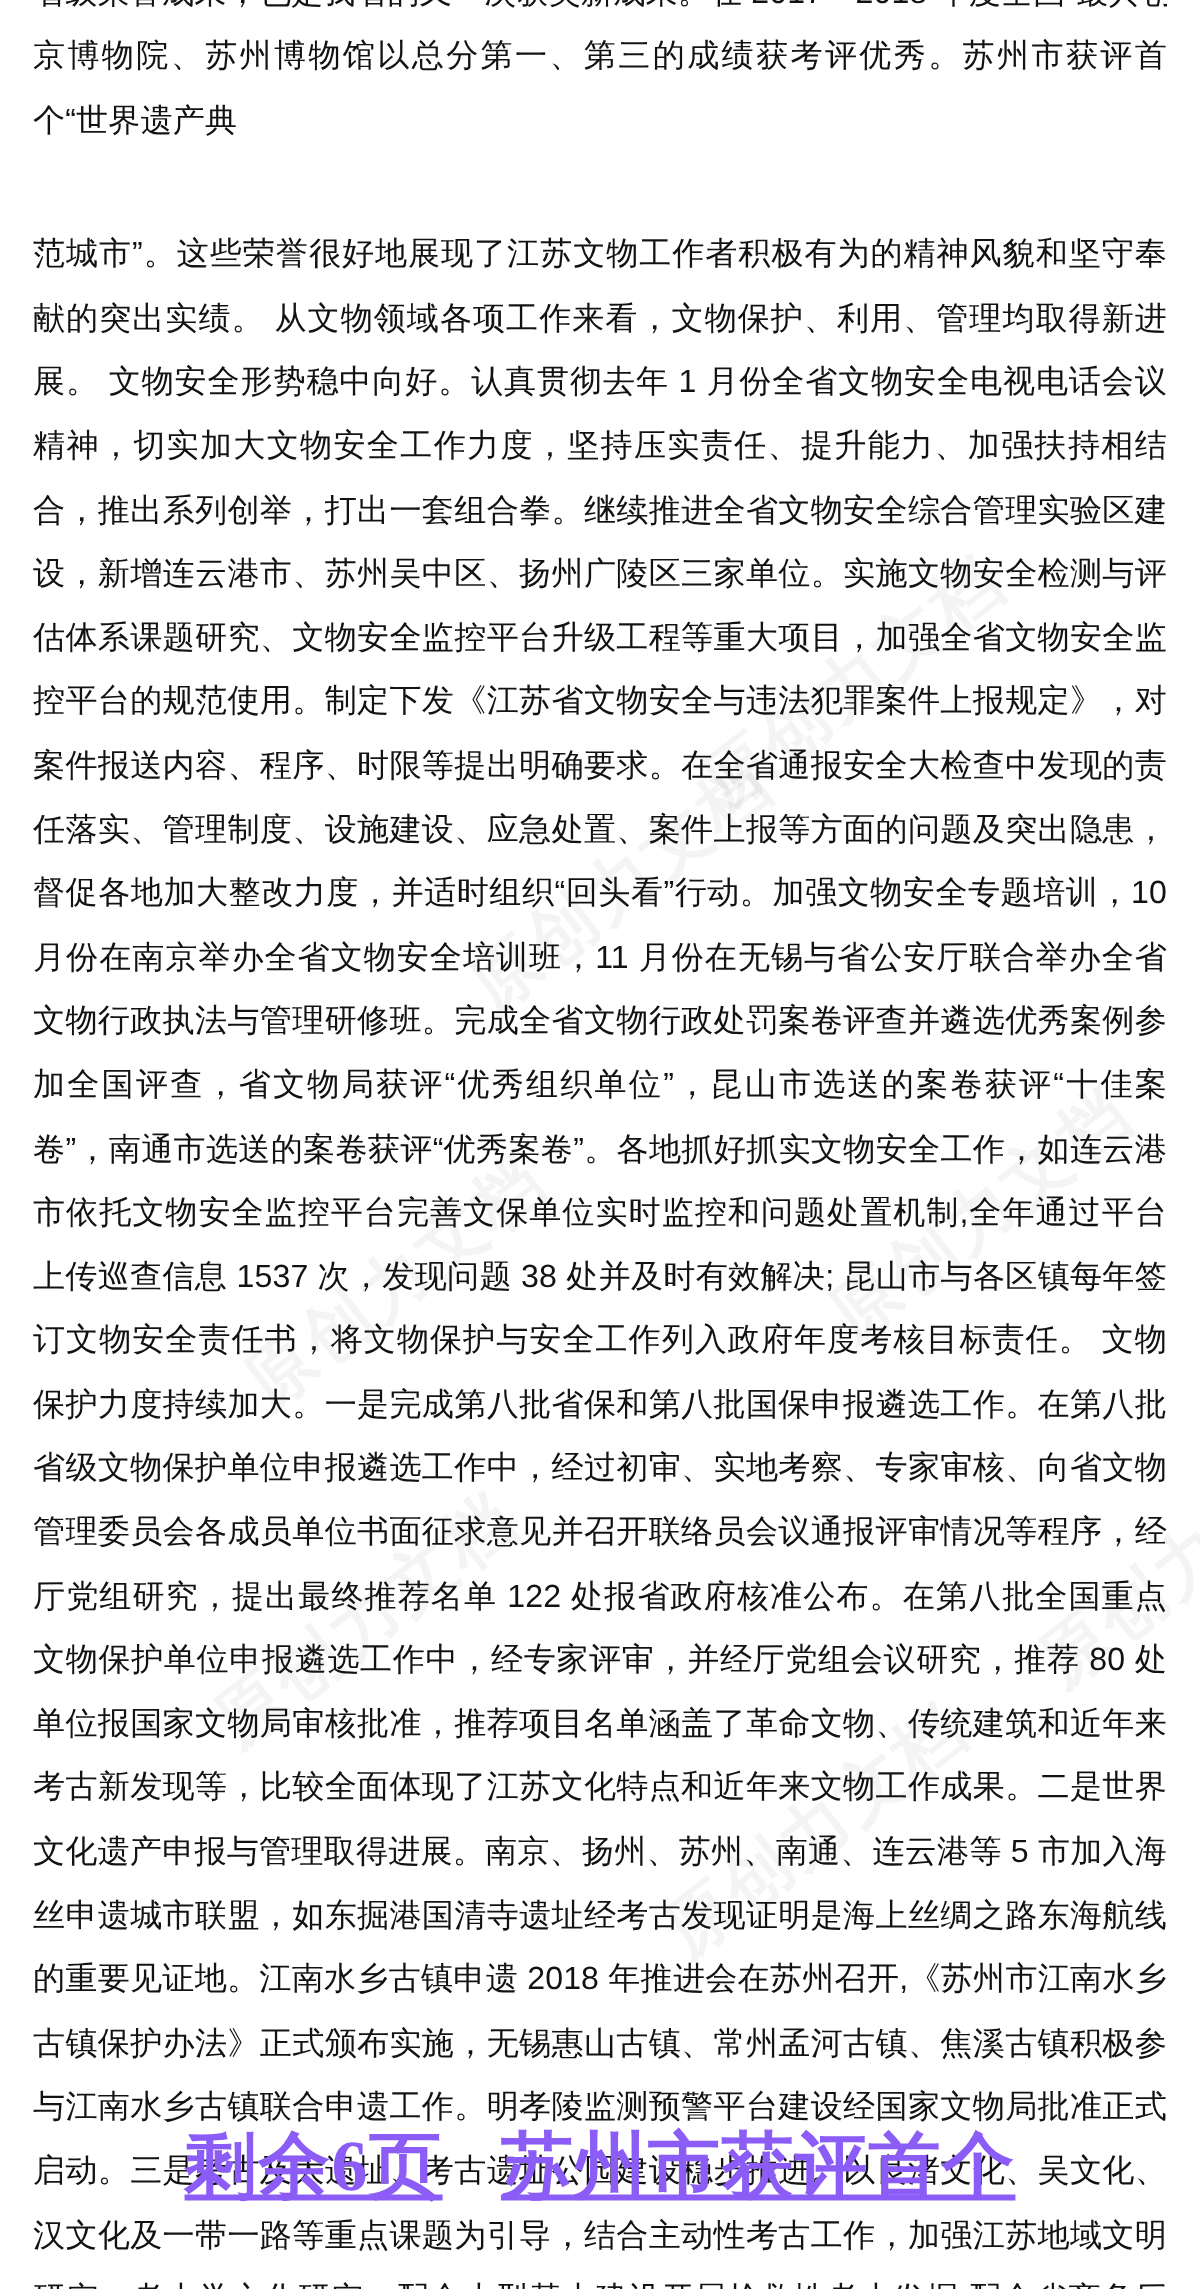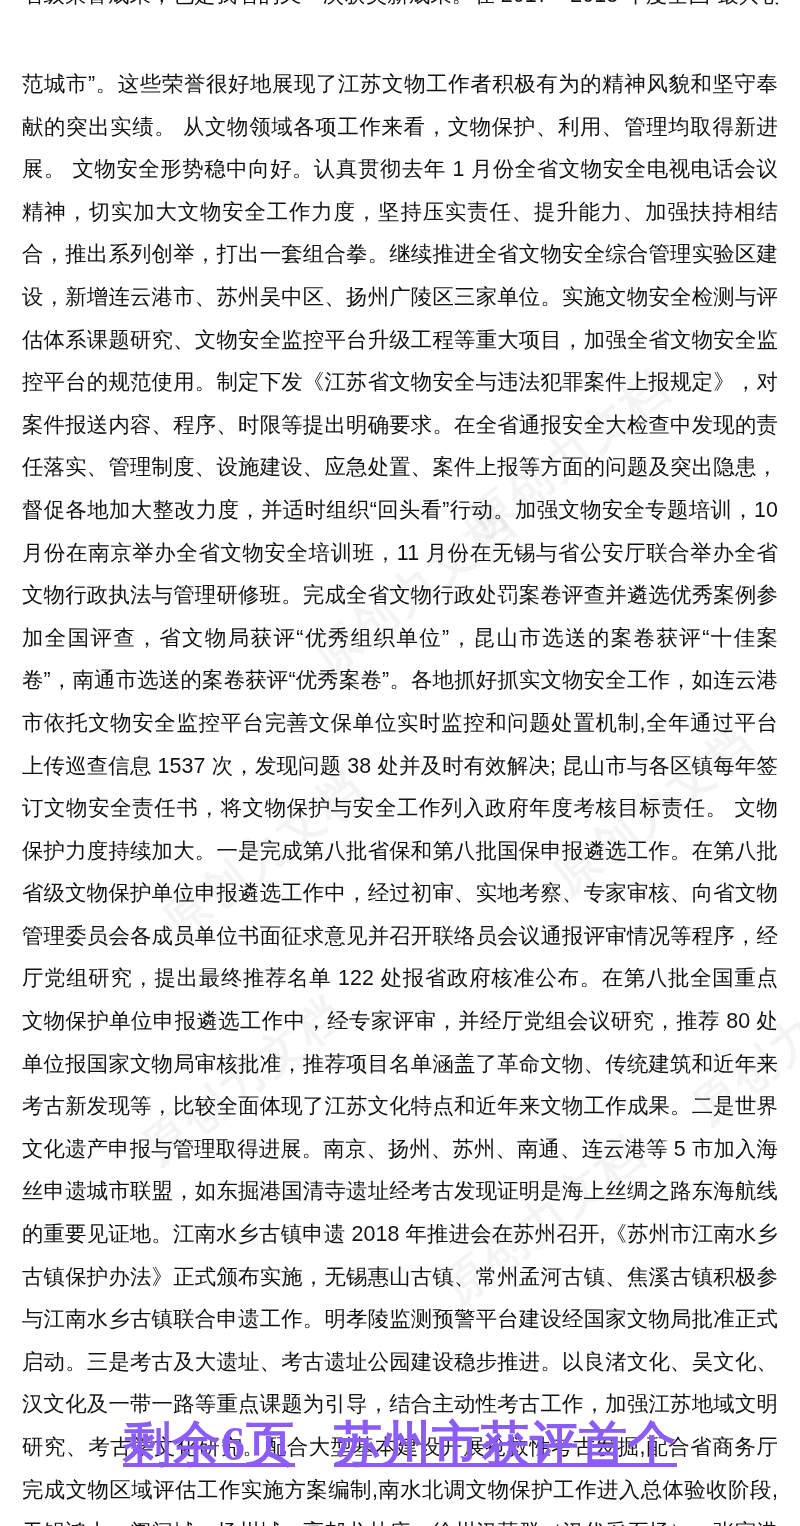--- a/index.html
+++ b/index.html
@@ -133,20 +133,21 @@
     <div class="wm wm-f">原创力文档</div>
     <div class="wm wm-g">原创力文档</div>
   </div>
 
   <div id="doc-body">
 
     <div class="para clipped">
       <span>省级荣誉成果，也是我省的又一次获奖新成果。在 2017—2018 年度全国“最具创新力博物馆”评选中，南</span>
     </div>
 
+    <p class="para lead">京博物院、苏州博物馆以总分第一、第三的成绩获考评优秀。苏州市获评首个“世界遗产典</p>
 
     <div class="gap"></div>
 
     <p class="para">范城市”。这些荣誉很好地展现了江苏文物工作者积极有为的精神风貌和坚守奉献的突出实绩。 从文物领域各项工作来看，文物保护、利用、管理均取得新进展。 文物安全形势稳中向好。认真贯彻去年 1 月份全省文物安全电视电话会议精神，切实加大文物安全工作力度，坚持压实责任、提升能力、加强扶持相结合，推出系列创举，打出一套组合拳。继续推进全省文物安全综合管理实验区建设，新增连云港市、苏州吴中区、扬州广陵区三家单位。实施文物安全检测与评估体系课题研究、文物安全监控平台升级工程等重大项目，加强全省文物安全监控平台的规范使用。制定下发《江苏省文物安全与违法犯罪案件上报规定》，对案件报送内容、程序、时限等提出明确要求。在全省通报安全大检查中发现的责任落实、管理制度、设施建设、应急处置、案件上报等方面的问题及突出隐患，督促各地加大整改力度，并适时组织“回头看”行动。加强文物安全专题培训，10 月份在南京举办全省文物安全培训班，11 月份在无锡与省公安厅联合举办全省文物行政执法与管理研修班。完成全省文物行政处罚案卷评查并遴选优秀案例参加全国评查，省文物局获评“优秀组织单位”，昆山市选送的案卷获评“十佳案卷”，南通市选送的案卷获评“优秀案卷”。各地抓好抓实文物安全工作，如连云港市依托文物安全监控平台完善文保单位实时监控和问题处置机制,全年通过平台上传巡查信息 1537 次，发现问题 38 处并及时有效解决; 昆山市与各区镇每年签订文物安全责任书，将文物保护与安全工作列入政府年度考核目标责任。 文物保护力度持续加大。一是完成第八批省保和第八批国保申报遴选工作。在第八批省级文物保护单位申报遴选工作中，经过初审、实地考察、专家审核、向省文物管理委员会各成员单位书面征求意见并召开联络员会议通报评审情况等程序，经厅党组研究，提出最终推荐名单 122 处报省政府核准公布。在第八批全国重点文物保护单位申报遴选工作中，经专家评审，并经厅党组会议研究，推荐 80 处单位报国家文物局审核批准，推荐项目名单涵盖了革命文物、传统建筑和近年来考古新发现等，比较全面体现了江苏文化特点和近年来文物工作成果。二是世界文化遗产申报与管理取得进展。南京、扬州、苏州、南通、连云港等 5 市加入海丝申遗城市联盟，如东掘港国清寺遗址经考古发现证明是海上丝绸之路东海航线的重要见证地。江南水乡古镇申遗 2018 年推进会在苏州召开,《苏州市江南水乡古镇保护办法》正式颁布实施，无锡惠山古镇、常州孟河古镇、焦溪古镇积极参与江南水乡古镇联合申遗工作。明孝陵监测预警平台建设经国家文物局批准正式启动。三是考古及大遗址、考古遗址公园建设稳步推进。以良渚文化、吴文化、汉文化及一带一路等重点课题为引导，结合主动性考古工作，加强江苏地域文明研究、考古学文化研究。配合大型基本建设开展抢救性考古发掘,配合省商务厅完成文物区域评估工作实施方案编制,南水北调文物保护工作进入总体验收阶段,无锡鸿山、阖闾城、扬州城、高邮龙虬庄、徐州汉墓群（汉代采石场）、张家港黄泗浦等遗址的考古调查勘探及发掘工作取得明显成效。文化和自然遗产日期间策划举办“流韵—大运河文化带江苏段考古出土文物精粹展”，全面展示近年来运河沿线考古和保护成果。太仓樊村泾元代遗址考古发掘荣获 2016—2017 年度田野考古二等奖。黄泗浦遗址入围 2018 年度全国十大考古新发现终评项目名单。全省已形成由国家考古遗址公园 1 处、立项 3 处和 3 批省级大遗址组成的考古公园和大遗址体系。四是乡村振兴中的文物保护工作取得突破。根据国家文物局《关于做好首批 51 处全国重点文物保护单位和省级文物保护单位集中成片传统村落整体保护利用项目评估工作的通知》要求，督促完成东村村保护利用项目并上报国家文物局。省文物局就进一步做好文物保护、助力乡村振兴工作下发通知，要求以高邮龙虬庄、镇江孙家村、睢宁下邳故城等遗址为重点，加强乡村地区考古和大遗址保护工作，2018 年各地共安排相关文物保护项目 91 项。泰州市制订乡村振兴战略实施规划; 宿迁市建立乡愁文化资源分类目录、分级保护标准和数据库。五是文物资源得到有效保护。2018 年红色遗产、名人故居维修保护和展示提升工程共资助 20 个项目。汪氏小苑局部抢修工程、荡口华氏建筑群（襄义庄）修缮工程、唐荆川宅—贞和堂保护修缮工程获评第五届省文物保护优秀工程。地方文物保护跃上</p>
 
   </div>
 
   <div id="footer-teaser">
     <span class="teaser-text">剩余6页</span>
     <span class="teaser-gap"></span>

